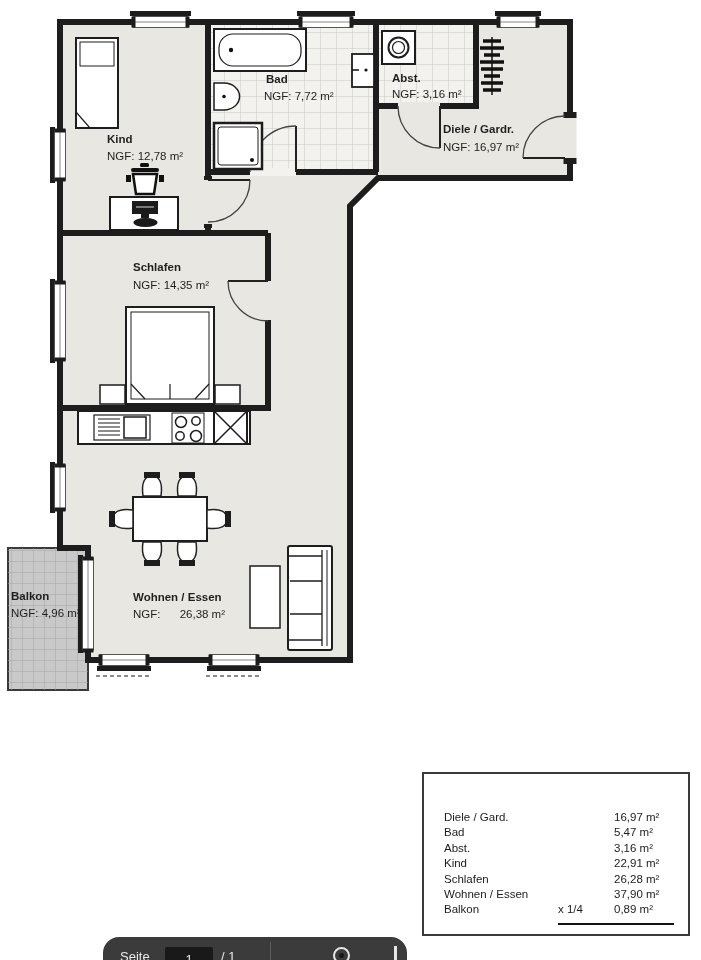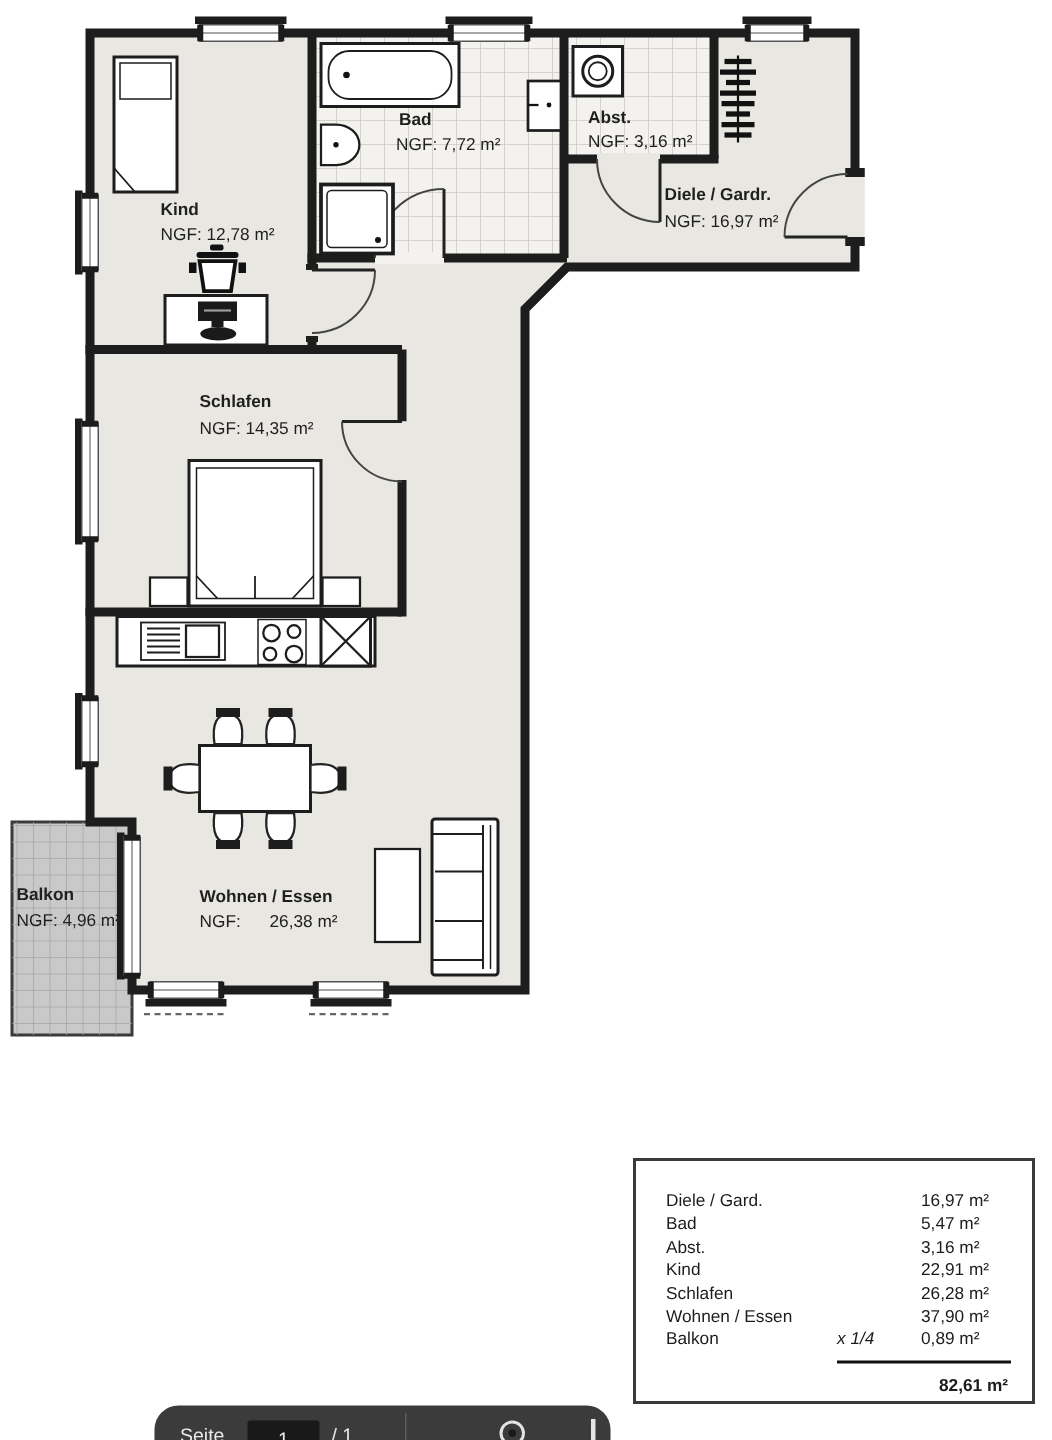--- a/index.html
+++ b/index.html
@@ -4,25 +4,25 @@
 <style>
   html,body{margin:0;padding:0;background:#ffffff;width:701px;height:960px;overflow:hidden;
     font-family:"Liberation Sans", sans-serif;}
   #stage{position:relative;width:701px;height:960px;overflow:hidden;background:#fff;}
   #plan-svg{position:absolute;left:0;top:0;}
   svg text{fill:#1f1f1f;}
   .room-name{font-size:11.5px;font-weight:bold;}
   .room-ngf{font-size:11.5px;white-space:pre;}
   
   #area-box{position:absolute;left:422px;top:772px;width:268px;height:164px;
-    background:#fff;border:2px solid #3a3a3a;box-sizing:border-box;padding-top:20px;
+    background:#fff;border:2px solid #3a3a3a;box-sizing:border-box;padding-top:36px;
     font-size:11.5px;color:#1c1c1c;}
   .arow{display:flex;height:15.4px;line-height:15.4px;}
   .arow .alabel{width:114px;margin-left:20px;}
-  .arow .afactor{width:56px;font-style:italic;}
+  .arow .afactor{width:56px;}
   .arow .avalue{flex:1;text-align:left;padding-right:16px;}
   #area-rule{margin-left:134px;width:116px;border-top:2px solid #111;margin-top:5px;}
   #area-total{font-weight:bold;text-align:right;padding-right:16px;margin-top:9px;}
   
   #pdf-toolbar{position:absolute;left:103px;top:937px;width:304px;height:40px;
     background:#3b3b3b;border-radius:16px 16px 0 0;color:#e9e9e9;font-size:13px;}
   #page-label{position:absolute;left:17px;top:12px;}
   #page-input{position:absolute;left:62px;top:10px;width:44px;height:22px;background:#191919;
     border:none;color:#e9e9e9;text-align:center;font-size:13px;border-radius:2px;
     font-family:"Liberation Sans",sans-serif;}
@@ -358,21 +358,20 @@
     <span class="alabel">Wohnen / Essen</span>
     <span class="afactor"></span>
     <span class="avalue">37,90 m²</span>
   </div>
   <div class="arow">
     <span class="alabel">Balkon</span>
     <span class="afactor">x 1/4</span>
     <span class="avalue">0,89 m²</span>
   </div>
   <div id="area-rule"></div>
-  <div id="area-total">82,61 m²</div>
 </div>
 
 <div id="pdf-toolbar">
   <span id="page-label">Seite</span>
   <input id="page-input" value="1" style="">
   <span id="page-count">/ 1</span>
   <div id="tb-divider"></div>
   <div id="zoom-icon"></div>
   <div id="dl-icon"></div>
 </div>

